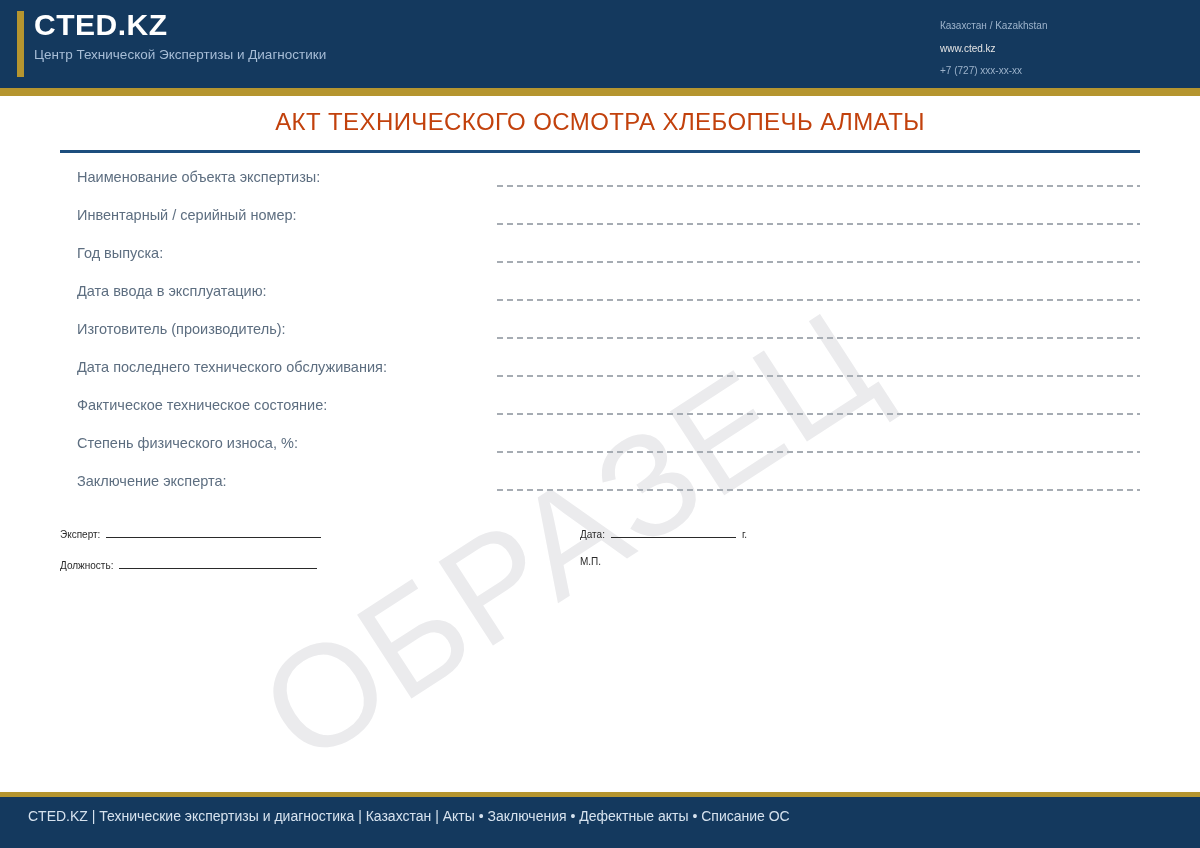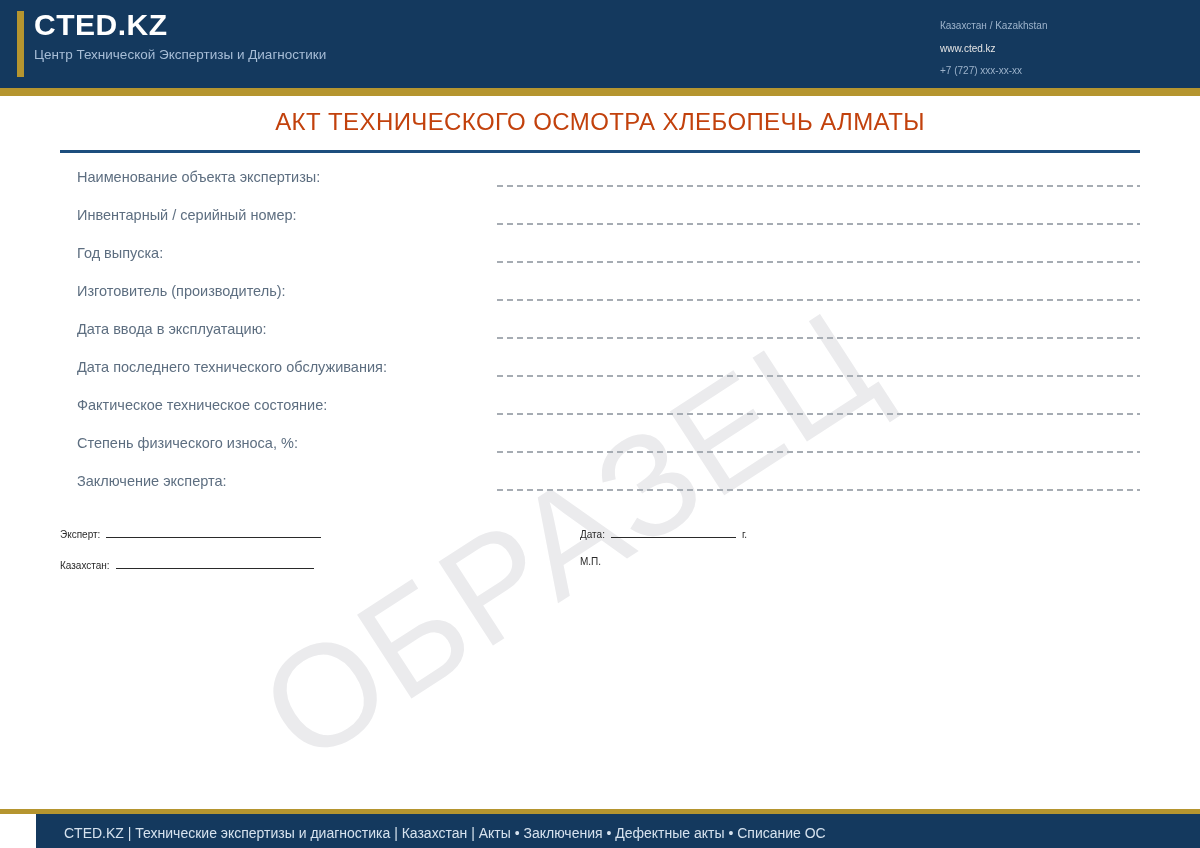--- a/index.html
+++ b/index.html
@@ -138,28 +138,27 @@
 
   
   .footer {
     position: absolute;
     left: 0;
     right: 0;
     bottom: 0;
   }
   .footer-gold-line { height: 5px; background: #b5952f; }
   .footer-bar {
-    height: 34px;
+    height: 51px;
     background: #14395e;
     color: #d6e2ee;
     font-size: 14px;
     line-height: 39px;
     padding-left: 28px;
     white-space: nowrap;
-    margin-left: 36px;
   }
 </style>
 </head>
 <body>
 
 <div class="page">
 
   <header class="header">
     <div class="brand">
       <div class="gold-bar"></div>
@@ -190,25 +189,25 @@
         </div>
         <div class="field-row">
           <span class="field-label">Инвентарный / серийный номер:</span>
           <span class="field-line"></span>
         </div>
         <div class="field-row">
           <span class="field-label">Год выпуска:</span>
           <span class="field-line"></span>
         </div>
         <div class="field-row">
+          <span class="field-label">Дата ввода в эксплуатацию:</span>
+          <span class="field-line"></span>
+        </div>
+        <div class="field-row">
           <span class="field-label">Изготовитель (производитель):</span>
-          <span class="field-line"></span>
-        </div>
-        <div class="field-row">
-          <span class="field-label">Дата ввода в эксплуатацию:</span>
           <span class="field-line"></span>
         </div>
         <div class="field-row">
           <span class="field-label">Дата последнего технического обслуживания:</span>
           <span class="field-line"></span>
         </div>
         <div class="field-row">
           <span class="field-label">Фактическое техническое состояние:</span>
           <span class="field-line"></span>
         </div>
@@ -226,21 +225,21 @@
         <div class="sig-row">
           <div class="sig-left">
             <span>Эксперт:</span><span class="sig-line w215"></span>
           </div>
           <div class="sig-right">
             <span>Дата:</span><span class="sig-line w125"></span><span>г.</span>
           </div>
         </div>
         <div class="sig-row">
           <div class="sig-left">
-            <span>Казахстан:</span><span class="sig-line w198"></span>
+            <span>Должность:</span><span class="sig-line w198"></span>
           </div>
           <div class="sig-right">
             <span>М.П.</span>
           </div>
         </div>
       </div>
     </div>
   </main>
 
   <footer class="footer">

